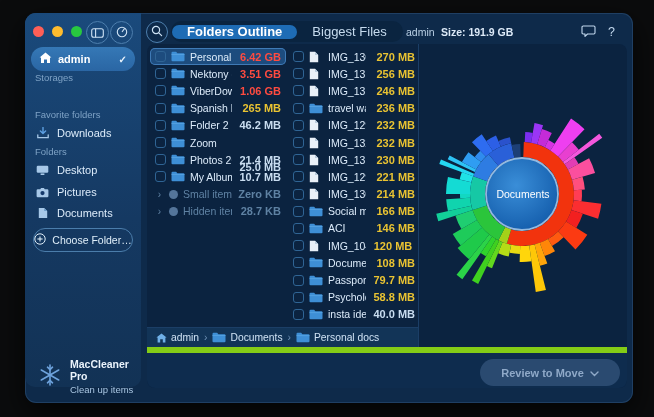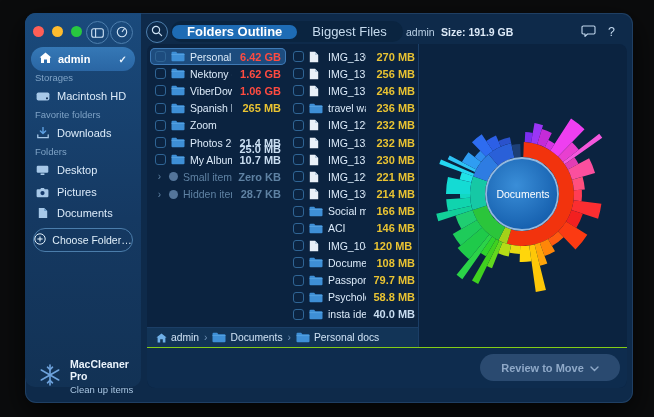--- a/index.html
+++ b/index.html
@@ -53,21 +53,21 @@
   .nm{flex:1;font-size:10.5px;color:#dcebfa;white-space:nowrap;overflow:hidden;}
   .nm.muted{color:#5f82a3;}
   .sz{font-size:11px;flex:none;text-align:right;min-width:44px;font-weight:600;}
   .vdivider{position:absolute;left:271px;top:0;width:1px;height:303px;background:#1b3e66;}
   .breadcrumb{position:absolute;left:0;top:283px;width:271px;height:20px;background:#123457;
               display:flex;align-items:center;gap:5px;padding:0 9px;box-sizing:border-box;
               border-top:1px solid #1b3e66;font-size:10.3px;color:#cfe2f4;}
   .breadcrumb .bsep{color:#6d90b4;}
   .breadcrumb .bitem{display:flex;align-items:center;gap:4px;}
   .footer{position:absolute;left:0;top:303px;width:480px;height:41px;background:#0e2c4e;
-          border-top:1px solid #84cc16;}
+          border-top:6px solid #84cc16;}
   .review-btn{position:absolute;left:333px;top:6px;width:140px;height:27px;border-radius:13.5px;
               background:#2a4a70;color:#8fa9c8;font-size:11px;font-weight:700;display:flex;
               align-items:center;justify-content:center;gap:6px;}
   .chart-wrap{position:absolute;left:272px;top:0;width:208px;height:303px;}
   .chart-label{position:absolute;color:#fff;font-size:10.5px;left:0;width:208px;top:144px;text-align:center;}
 </style>
 </head>
 <body>
 
 <div class="window">
@@ -99,30 +99,20 @@
       <span>
         <svg width="13" height="12" viewBox="0 0 13 12">
             <path d="M6.5 0.6 L12.4 5.4 L11 5.4 L11 11 L8 11 L8 7.4 L5 7.4 L5 11 L2 11 L2 5.4 L0.6 5.4 Z" fill="#fff"></path>
           </svg>
       </span>
       <span>admin</span>
       <span class="chk">✓</span>
     </div>
 
     <div class="sec-title" style="top:59px">Storages</div>
-    <div class="side-item" style="top:74px">
-      <span class="sic">
-        <svg width="14" height="11" viewBox="0 0 14 11">
-            <rect x="0.6" y="1.5" width="12.8" height="8" rx="1.8" fill="currentColor"></rect>
-            <circle cx="11" cy="7.3" r="0.9" fill="#15396 2"></circle>
-            <circle cx="11" cy="7.3" r="0.9" fill="#15396b"></circle>
-          </svg>
-      </span>
-      <span>Macintosh HD</span>
-    </div>
 
     <div class="sec-title" style="top:96px">Favorite folders</div>
     <div class="side-item" style="top:111px">
       <span class="sic">
         <svg width="12" height="12" viewBox="0 0 12 12">
             <path d="M6 0.5 L6 6.2 M3.4 4 L6 6.6 L8.6 4" fill="none" stroke="#5d9fe2" stroke-width="1.4" stroke-linecap="round" stroke-linejoin="round"></path>
             <path d="M0.8 8 L0.8 10.6 L11.2 10.6 L11.2 8" fill="none" stroke="currentColor" stroke-width="1.3" stroke-linecap="round"></path>
           </svg>
       </span>
       <span>Downloads</span>
@@ -227,21 +217,21 @@
         </div>
         <div class="row">
           <span class="cb"></span>
           <span class="ic">
             <svg width="14" height="11" viewBox="0 0 14 11">
               <path d="M1.6 0.8 L5.1 0.8 L6.4 2.3 L12.4 2.3 Q13.5 2.3 13.5 3.4 L13.5 9.2 Q13.5 10.3 12.4 10.3 L1.6 10.3 Q0.5 10.3 0.5 9.2 L0.5 1.9 Q0.5 0.8 1.6 0.8 Z" fill="#3e8fd6"></path>
               <path d="M0.5 3.3 L13.5 3.3 L13.5 4.1 L0.5 4.1 Z" fill="#5aa6e4"></path>
             </svg>
           </span>
           <span class="nm">Nektony docs</span>
-          <span class="sz" style="color: rgb(255, 75, 64);">1.62 GB</span>
+          <span class="sz" style="color: rgb(255, 75, 64);">3.51 GB</span>
         </div>
         <div class="row">
           <span class="cb"></span>
           <span class="ic">
             <svg width="14" height="11" viewBox="0 0 14 11">
               <path d="M1.6 0.8 L5.1 0.8 L6.4 2.3 L12.4 2.3 Q13.5 2.3 13.5 3.4 L13.5 9.2 Q13.5 10.3 12.4 10.3 L1.6 10.3 Q0.5 10.3 0.5 9.2 L0.5 1.9 Q0.5 0.8 1.6 0.8 Z" fill="#3e8fd6"></path>
               <path d="M0.5 3.3 L13.5 3.3 L13.5 4.1 L0.5 4.1 Z" fill="#5aa6e4"></path>
             </svg>
           </span>
           <span class="nm">ViberDownloads</span>
@@ -250,20 +240,31 @@
         <div class="row">
           <span class="cb"></span>
           <span class="ic">
             <svg width="14" height="11" viewBox="0 0 14 11">
               <path d="M1.6 0.8 L5.1 0.8 L6.4 2.3 L12.4 2.3 Q13.5 2.3 13.5 3.4 L13.5 9.2 Q13.5 10.3 12.4 10.3 L1.6 10.3 Q0.5 10.3 0.5 9.2 L0.5 1.9 Q0.5 0.8 1.6 0.8 Z" fill="#3e8fd6"></path>
               <path d="M0.5 3.3 L13.5 3.3 L13.5 4.1 L0.5 4.1 Z" fill="#5aa6e4"></path>
             </svg>
           </span>
           <span class="nm">Spanish lessons</span>
           <span class="sz" style="color: rgb(233, 195, 50);">265 MB</span>
+        </div>
+        <div class="row">
+          <span class="cb"></span>
+          <span class="ic">
+            <svg width="14" height="11" viewBox="0 0 14 11">
+              <path d="M1.6 0.8 L5.1 0.8 L6.4 2.3 L12.4 2.3 Q13.5 2.3 13.5 3.4 L13.5 9.2 Q13.5 10.3 12.4 10.3 L1.6 10.3 Q0.5 10.3 0.5 9.2 L0.5 1.9 Q0.5 0.8 1.6 0.8 Z" fill="#3e8fd6"></path>
+              <path d="M0.5 3.3 L13.5 3.3 L13.5 4.1 L0.5 4.1 Z" fill="#5aa6e4"></path>
+            </svg>
+          </span>
+          <span class="nm">Folder 2</span>
+          <span class="sz" style="color: rgb(201, 221, 240);">46.2 MB</span>
         </div>
         <div class="row">
           <span class="cb"></span>
           <span class="ic">
             <svg width="14" height="11" viewBox="0 0 14 11">
               <path d="M1.6 0.8 L5.1 0.8 L6.4 2.3 L12.4 2.3 Q13.5 2.3 13.5 3.4 L13.5 9.2 Q13.5 10.3 12.4 10.3 L1.6 10.3 Q0.5 10.3 0.5 9.2 L0.5 1.9 Q0.5 0.8 1.6 0.8 Z" fill="#3e8fd6"></path>
               <path d="M0.5 3.3 L13.5 3.3 L13.5 4.1 L0.5 4.1 Z" fill="#5aa6e4"></path>
             </svg>
           </span>
           <span class="nm">Zoom</span>

